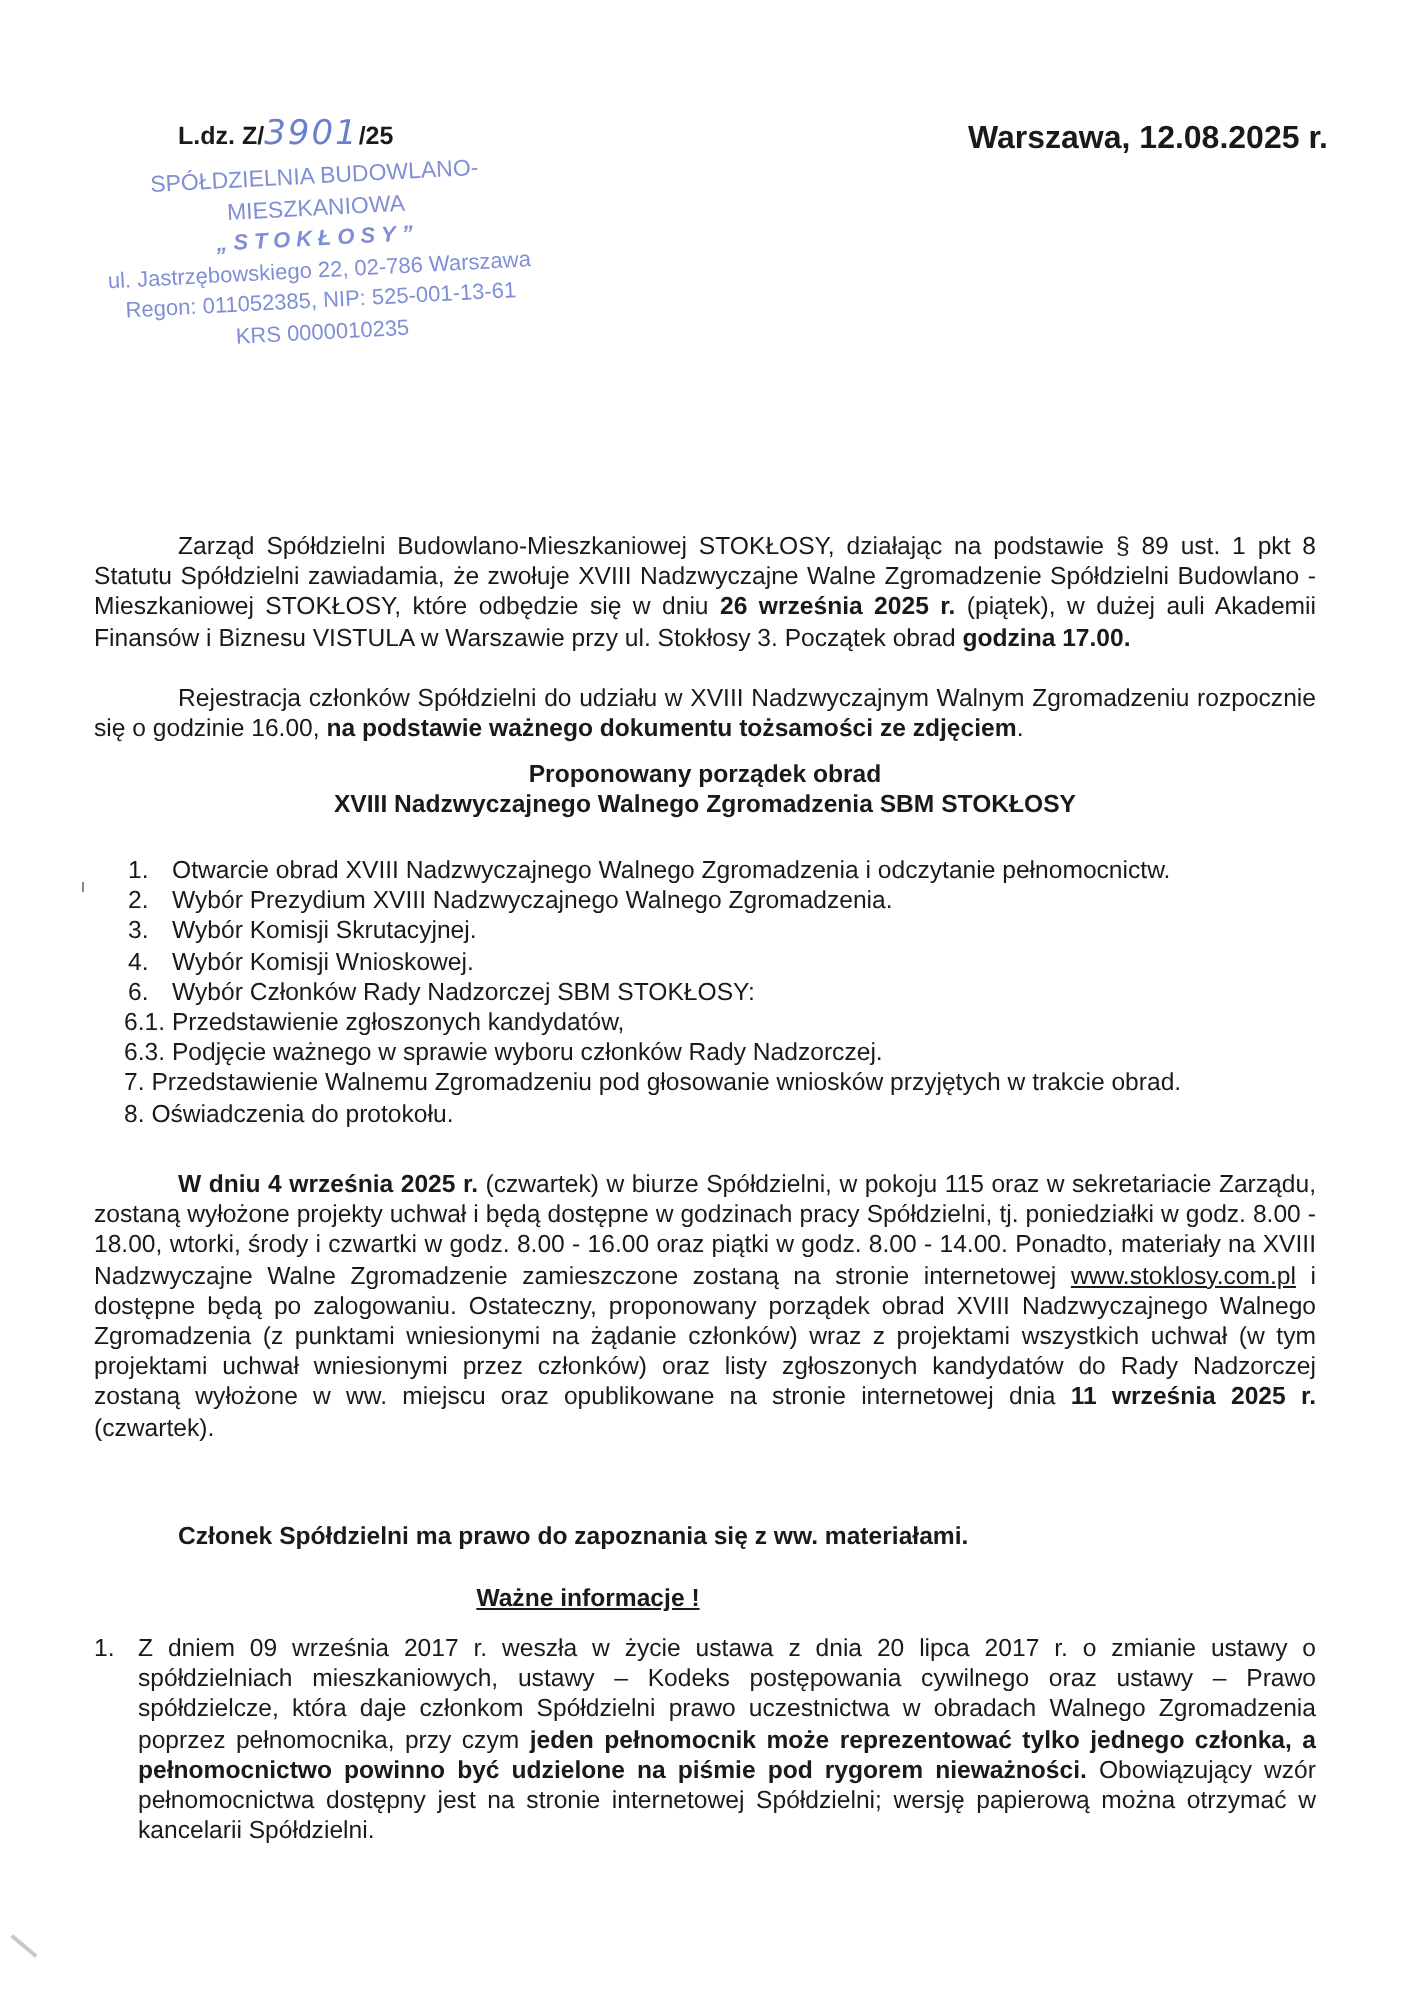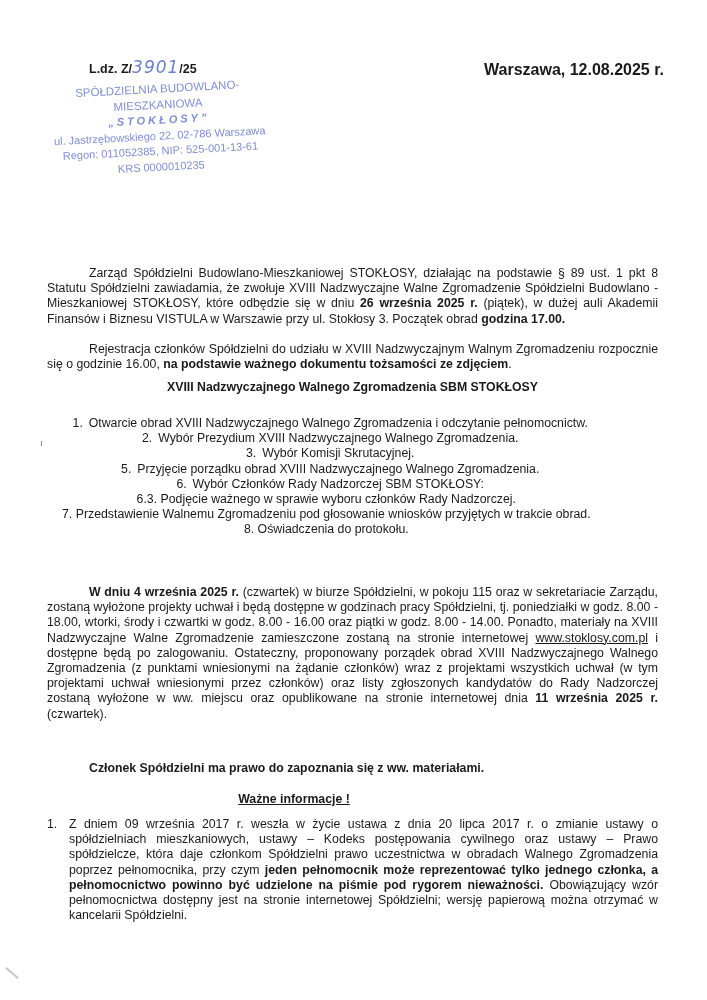--- a/index.html
+++ b/index.html
@@ -10,21 +10,21 @@
                     font-size:17px; font-style:italic; letter-spacing:1px; }
   .hdr-right { position:absolute; left:484px; top:61px; font-weight:bold; font-size:16px; }
   .stamp { position:absolute; left:37px; top:88px; width:240px; text-align:center;
            color:#7f8fd6; font-size:11px; line-height:15.5px; transform:rotate(-3deg); transform-origin:left top; }
   .stamp .s1 { font-size:11.5px; }
   .stamp .s2 { font-style:italic; letter-spacing:3px; font-weight:bold; }
   .body-text { position:absolute; left:47px; width:611px; line-height:15.2px; text-align:justify; }
   .indent { text-indent:42px; }
   b { font-weight:bold; }
   .center { text-align:center; font-weight:bold; }
-  .agenda { position:absolute; left:64px; top:416px; line-height:15.2px;text-align:center; }
+  .agenda { position:absolute; left:64px; top:428px; line-height:15.2px; }
   .agenda .row { white-space:nowrap; }
   .agenda .num { display:inline-block; width:22px; }
   .agenda .sub { margin-left:-2px; }
   .link { text-decoration:underline; }
   .info-title { position:absolute; left:0; width:588px; top:792px; text-align:center; font-weight:bold; text-decoration:underline; }
   .info-list { position:absolute; left:47px; top:817px; width:611px; line-height:15.2px; }
   .info-item { display:flex; }
   .info-item .n { width:22px; flex:none; }
   .info-item .t { text-align:justify; }
   .stray-mark { position:absolute; left:4px; top:972px; width:16px; height:2px; background:#c8c8c8; transform:rotate(40deg); }
@@ -47,31 +47,33 @@
 </div>
 
 <div class="body-text indent" style="top:266px;">
   <span>Zarząd Spółdzielni Budowlano-Mieszkaniowej STOKŁOSY, działając na podstawie § 89 ust. 1 pkt 8 Statutu Spółdzielni zawiadamia, że zwołuje XVIII Nadzwyczajne Walne Zgromadzenie Spółdzielni Budowlano -Mieszkaniowej STOKŁOSY, które odbędzie się w dniu </span><b>26 września 2025 r.</b><span> (piątek), w dużej auli Akademii Finansów i Biznesu VISTULA w Warszawie przy ul. Stokłosy 3. Początek obrad </span><b>godzina 17.00.</b>
 </div>
 <div class="body-text indent" style="top:342px;">
   <span>Rejestracja członków Spółdzielni do udziału w XVIII Nadzwyczajnym Walnym Zgromadzeniu rozpocznie się o godzinie 16.00, </span><b>na podstawie ważnego dokumentu tożsamości ze zdjęciem</b><span>.</span>
 </div>
 
 <div class="body-text center" style="top:380px;">
+  <div>Proponowany porządek obrad</div>
   <div>XVIII Nadzwyczajnego Walnego Zgromadzenia SBM STOKŁOSY</div>
 </div>
 
 <div class="tick"></div>
 
 <div class="agenda">
   <div class="row"><span class="num">1.</span><span>Otwarcie obrad XVIII Nadzwyczajnego Walnego Zgromadzenia i odczytanie pełnomocnictw.</span></div>
   <div class="row"><span class="num">2.</span><span>Wybór Prezydium XVIII Nadzwyczajnego Walnego Zgromadzenia.</span></div>
   <div class="row"><span class="num">3.</span><span>Wybór Komisji Skrutacyjnej.</span></div>
-  <div class="row"><span class="num">5.</span><span>Przyjęcie porządku obrad XVIII Nadzwyczajnego Walnego Zgromadzenia.</span></div>
+  <div class="row"><span class="num">4.</span><span>Wybór Komisji Wnioskowej.</span></div>
   <div class="row"><span class="num">6.</span><span>Wybór Członków Rady Nadzorczej SBM STOKŁOSY:</span></div>
+  <div class="row sub"><span>6.1.</span> <span>Przedstawienie zgłoszonych kandydatów,</span></div>
   <div class="row sub"><span>6.3.</span> <span>Podjęcie ważnego w sprawie wyboru członków Rady Nadzorczej.</span></div>
   <div class="row sub"><span>7.</span> <span>Przedstawienie Walnemu Zgromadzeniu pod głosowanie wniosków przyjętych w trakcie obrad.</span></div>
   <div class="row sub"><span>8.</span> <span>Oświadczenia do protokołu.</span></div>
 </div>
 
 <div class="body-text indent" style="top:585px;">
   <b>W dniu 4 września 2025 r.</b><span> (czwartek) w biurze Spółdzielni, w pokoju 115 oraz w sekretariacie Zarządu, zostaną wyłożone projekty uchwał i będą dostępne w godzinach pracy Spółdzielni, tj. poniedziałki w godz. 8.00 - 18.00, wtorki, środy i czwartki w godz. 8.00 - 16.00 oraz piątki w godz. 8.00 - 14.00. Ponadto, materiały na XVIII Nadzwyczajne Walne Zgromadzenie zamieszczone zostaną na stronie internetowej </span><span class="link">www.stoklosy.com.pl</span><span> i dostępne będą po zalogowaniu. Ostateczny, proponowany porządek obrad XVIII Nadzwyczajnego Walnego Zgromadzenia (z punktami wniesionymi na żądanie członków) wraz z projektami wszystkich uchwał (w tym projektami uchwał wniesionymi przez członków) oraz listy zgłoszonych kandydatów do Rady Nadzorczej  zostaną wyłożone w ww. miejscu oraz opublikowane na stronie internetowej dnia </span><b>11 września 2025 r.</b><span> (czwartek).</span>
 </div>
 <div class="body-text indent" style="top:761px; font-weight:bold;">Członek Spółdzielni ma prawo do zapoznania się z ww. materiałami.</div>
 

